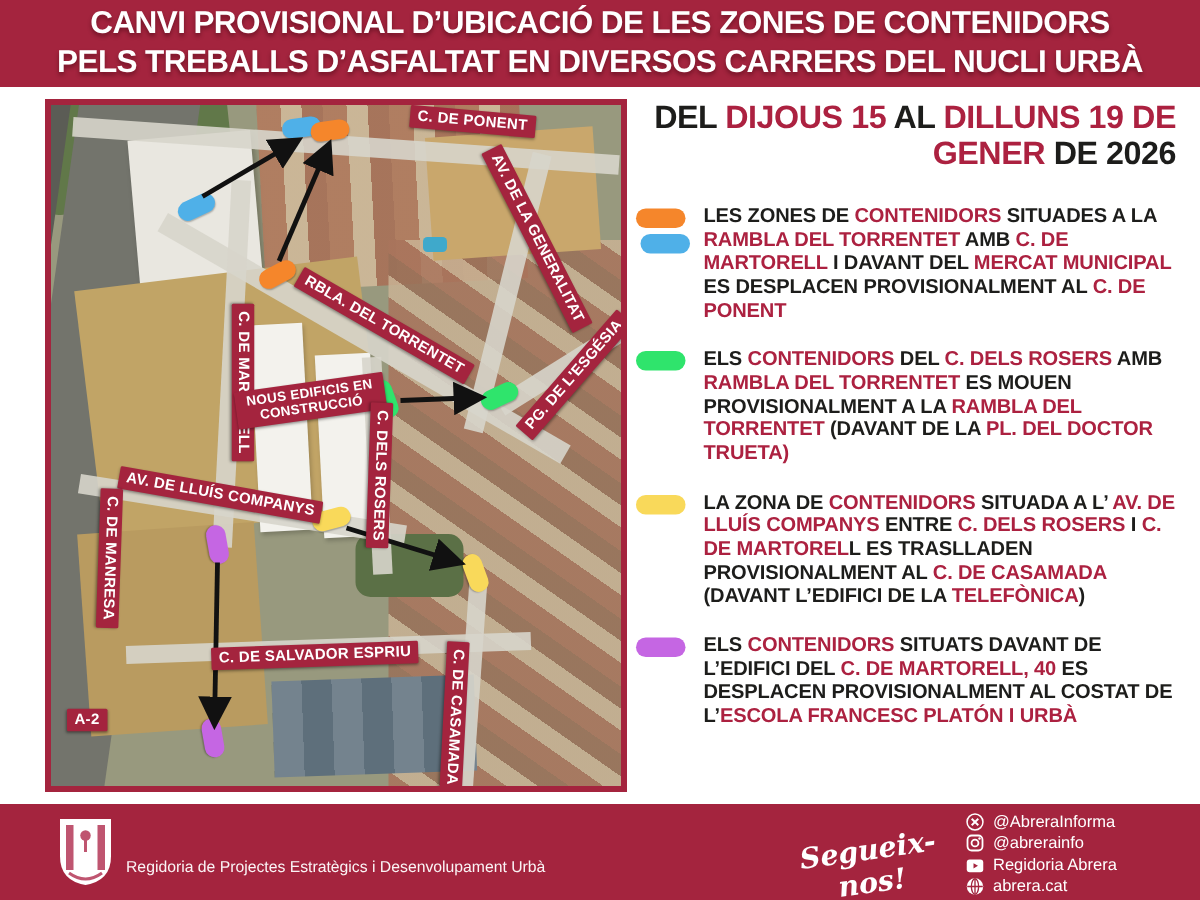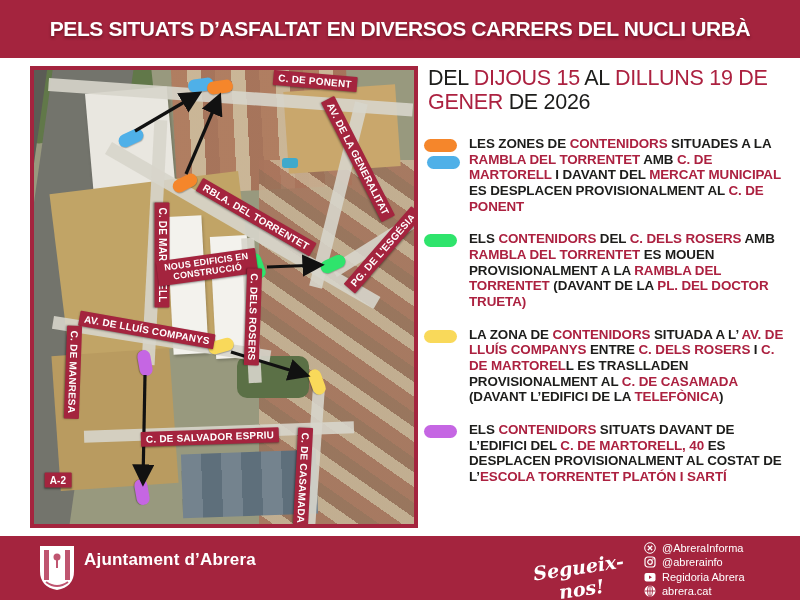--- a/index.html
+++ b/index.html
@@ -47,22 +47,22 @@
   .r-generalitat{left:298px;top:30px;width:13px;height:190px;transform:rotate(14deg)}
   .r-esgesia{left:296px;top:196px;width:115px;height:13px;transform:rotate(-32deg);transform-origin:0 0}
   #arrow-svg{position:absolute;left:0;top:0;width:380px;height:454px;z-index:6;overflow:visible}
   .map-marker{position:absolute;width:26px;height:13px;border-radius:7px;z-index:5;
     box-shadow:0 1px 1px rgba(0,0,0,.25)}
   .map-label{position:absolute;z-index:7;background:var(--crimson);color:#fff;font-weight:bold;
     font-size:10px;letter-spacing:.2px;padding:2px 5px;white-space:nowrap;border-radius:1px;
     box-shadow:0 1px 2px rgba(0,0,0,.4)}
   .map-label.small{font-size:9px;white-space:normal;width:100px;text-align:center;line-height:1.15;padding:2px 3px}
   
-  #panel-heading{position:absolute;left:428px;top:66px;width:356px;text-align:left;
-    font-weight:normal;font-size:21.5px;line-height:1.12;letter-spacing:-0.3px}
+  #panel-heading{position:absolute;left:428px;top:66px;width:356px;text-align:right;
+    font-weight:bold;font-size:21.5px;line-height:1.12;letter-spacing:-0.3px}
   #bullets{position:absolute;left:424px;top:136px;width:372px}
   .bullet-row{display:flex;gap:9px;margin-bottom:17px}
   .pills{flex:0 0 36px;padding-top:3px;display:flex;flex-direction:column;gap:4px;align-items:flex-start}
   .pill{width:33px;height:13px;border-radius:7px}
   .pill+.pill{margin-left:3px}
   .bullet-text{width:324px;font-size:13.4px;font-weight:bold;line-height:1.17;letter-spacing:-0.1px}
   .seg-r{color:var(--redtext)}
   .seg-k{color:var(--black)}
   
   #footer{position:absolute;left:0;top:536px;width:800px;height:64px;background:var(--crimson);color:#fff}
@@ -73,21 +73,22 @@
     font-family:"DejaVu Serif",serif;font-style:italic;font-weight:bold;font-size:19px;
     transform:rotate(-8deg)}
   #social{position:absolute;left:644px;top:5px;display:flex;flex-direction:column;gap:1.5px}
   .soc-row{display:flex;align-items:center;gap:6px;font-size:11px;height:13px}
   .soc-ico{width:12px;height:12px;flex:0 0 12px}
 </style>
 </head>
 <body>
 
 <div id="header">
-  <div class="hline">PELS SITUATS D’ASFALTAT EN DIVERSOS CARRERS DEL NUCLI URBÀ</div>
+  <div class="hline">CANVI PROVISIONAL D’UBICACIÓ DE LES ZONES DE CONTENIDORS</div>
+  <div class="hline">PELS TREBALLS D’ASFALTAT EN DIVERSOS CARRERS DEL NUCLI URBÀ</div>
 </div>
 
 <div id="map">
   <div class="u u-park"></div>
   <div class="u u-rail"></div>
   <div class="u u-hwy"></div>
   <div class="u u-whitebldg"></div>
   <div class="u u-blocks"></div>
   <div class="u u-town"></div>
   <div class="u u-fieldtr"></div>
@@ -165,34 +166,34 @@
     <div class="bullet-row">
       <div class="pills">
         <span class="pill" style="background: rgb(249, 217, 90);"></span>
       </div>
       <div class="bullet-text"><span class="seg-k">LA ZONA DE </span><span class="seg-r">CONTENIDORS</span><span class="seg-k"> SITUADA A L’ </span><span class="seg-r">AV. DE LLUÍS COMPANYS</span><span class="seg-k"> ENTRE </span><span class="seg-r">C. DELS ROSERS</span><span class="seg-k"> I </span><span class="seg-r">C. DE MARTOREL</span><span class="seg-k">L ES TRASLLADEN PROVISIONALMENT AL </span><span class="seg-r">C. DE CASAMADA</span><span class="seg-k"> (DAVANT L’EDIFICI DE LA </span><span class="seg-r">TELEFÒNICA</span><span class="seg-k">)</span></div>
     </div>
     <div class="bullet-row">
       <div class="pills">
         <span class="pill" style="background: rgb(197, 102, 227);"></span>
       </div>
-      <div class="bullet-text"><span class="seg-k">ELS </span><span class="seg-r">CONTENIDORS</span><span class="seg-k"> SITUATS DAVANT DE L’EDIFICI DEL </span><span class="seg-r">C. DE MARTORELL, 40</span><span class="seg-k"> ES DESPLACEN PROVISIONALMENT AL COSTAT DE L’</span><span class="seg-r">ESCOLA TORRENTET PLATÓN I SARTÍ</span></div>
+      <div class="bullet-text"><span class="seg-k">ELS </span><span class="seg-r">CONTENIDORS</span><span class="seg-k"> SITUATS DAVANT DE L’EDIFICI DEL </span><span class="seg-r">C. DE MARTORELL, 40</span><span class="seg-k"> ES DESPLACEN PROVISIONALMENT AL COSTAT DE L’</span><span class="seg-r">ESCOLA FRANCESC PLATÓN I URBÀ</span></div>
     </div>
   </div>
 
 <div id="footer">
   <svg id="crest" width="38" height="48" viewBox="0 0 38 48">
     <path d="M2 2 H36 V27 Q36 43 19 46 Q2 43 2 27 Z" fill="#fff"></path>
     <rect x="6" y="6" width="5" height="30" fill="#bf5570"></rect>
     <rect x="27" y="6" width="5" height="30" fill="#bf5570"></rect>
     <circle cx="19" cy="13" r="3.5" fill="#bf5570"></circle>
     <rect x="18" y="15" width="2" height="9" fill="#bf5570"></rect>
     <path d="M8 38 Q19 46 30 38" stroke="#bf5570" fill="none" stroke-width="2"></path>
   </svg>
-  <div id="org-name">Ajuntament d’Abrera</div>
+  <div id="org-dept">Regidoria de Projectes Estratègics i Desenvolupament Urbà</div>
   <div id="follow">Segueix-nos!</div>
   <div id="social">
       <div class="soc-row">
         <svg class="soc-ico" viewBox="0 0 12 12">
           <circle cx="6" cy="6" r="5.3" stroke="#fff" stroke-width="1" fill="none"></circle>
           <path d="M3.8 3.8 L8.2 8.2 M8.2 3.8 L3.8 8.2" stroke="#fff" stroke-width="1.3"></path>
         </svg>
         <span>@AbreraInforma</span>
       </div>
       <div class="soc-row">

